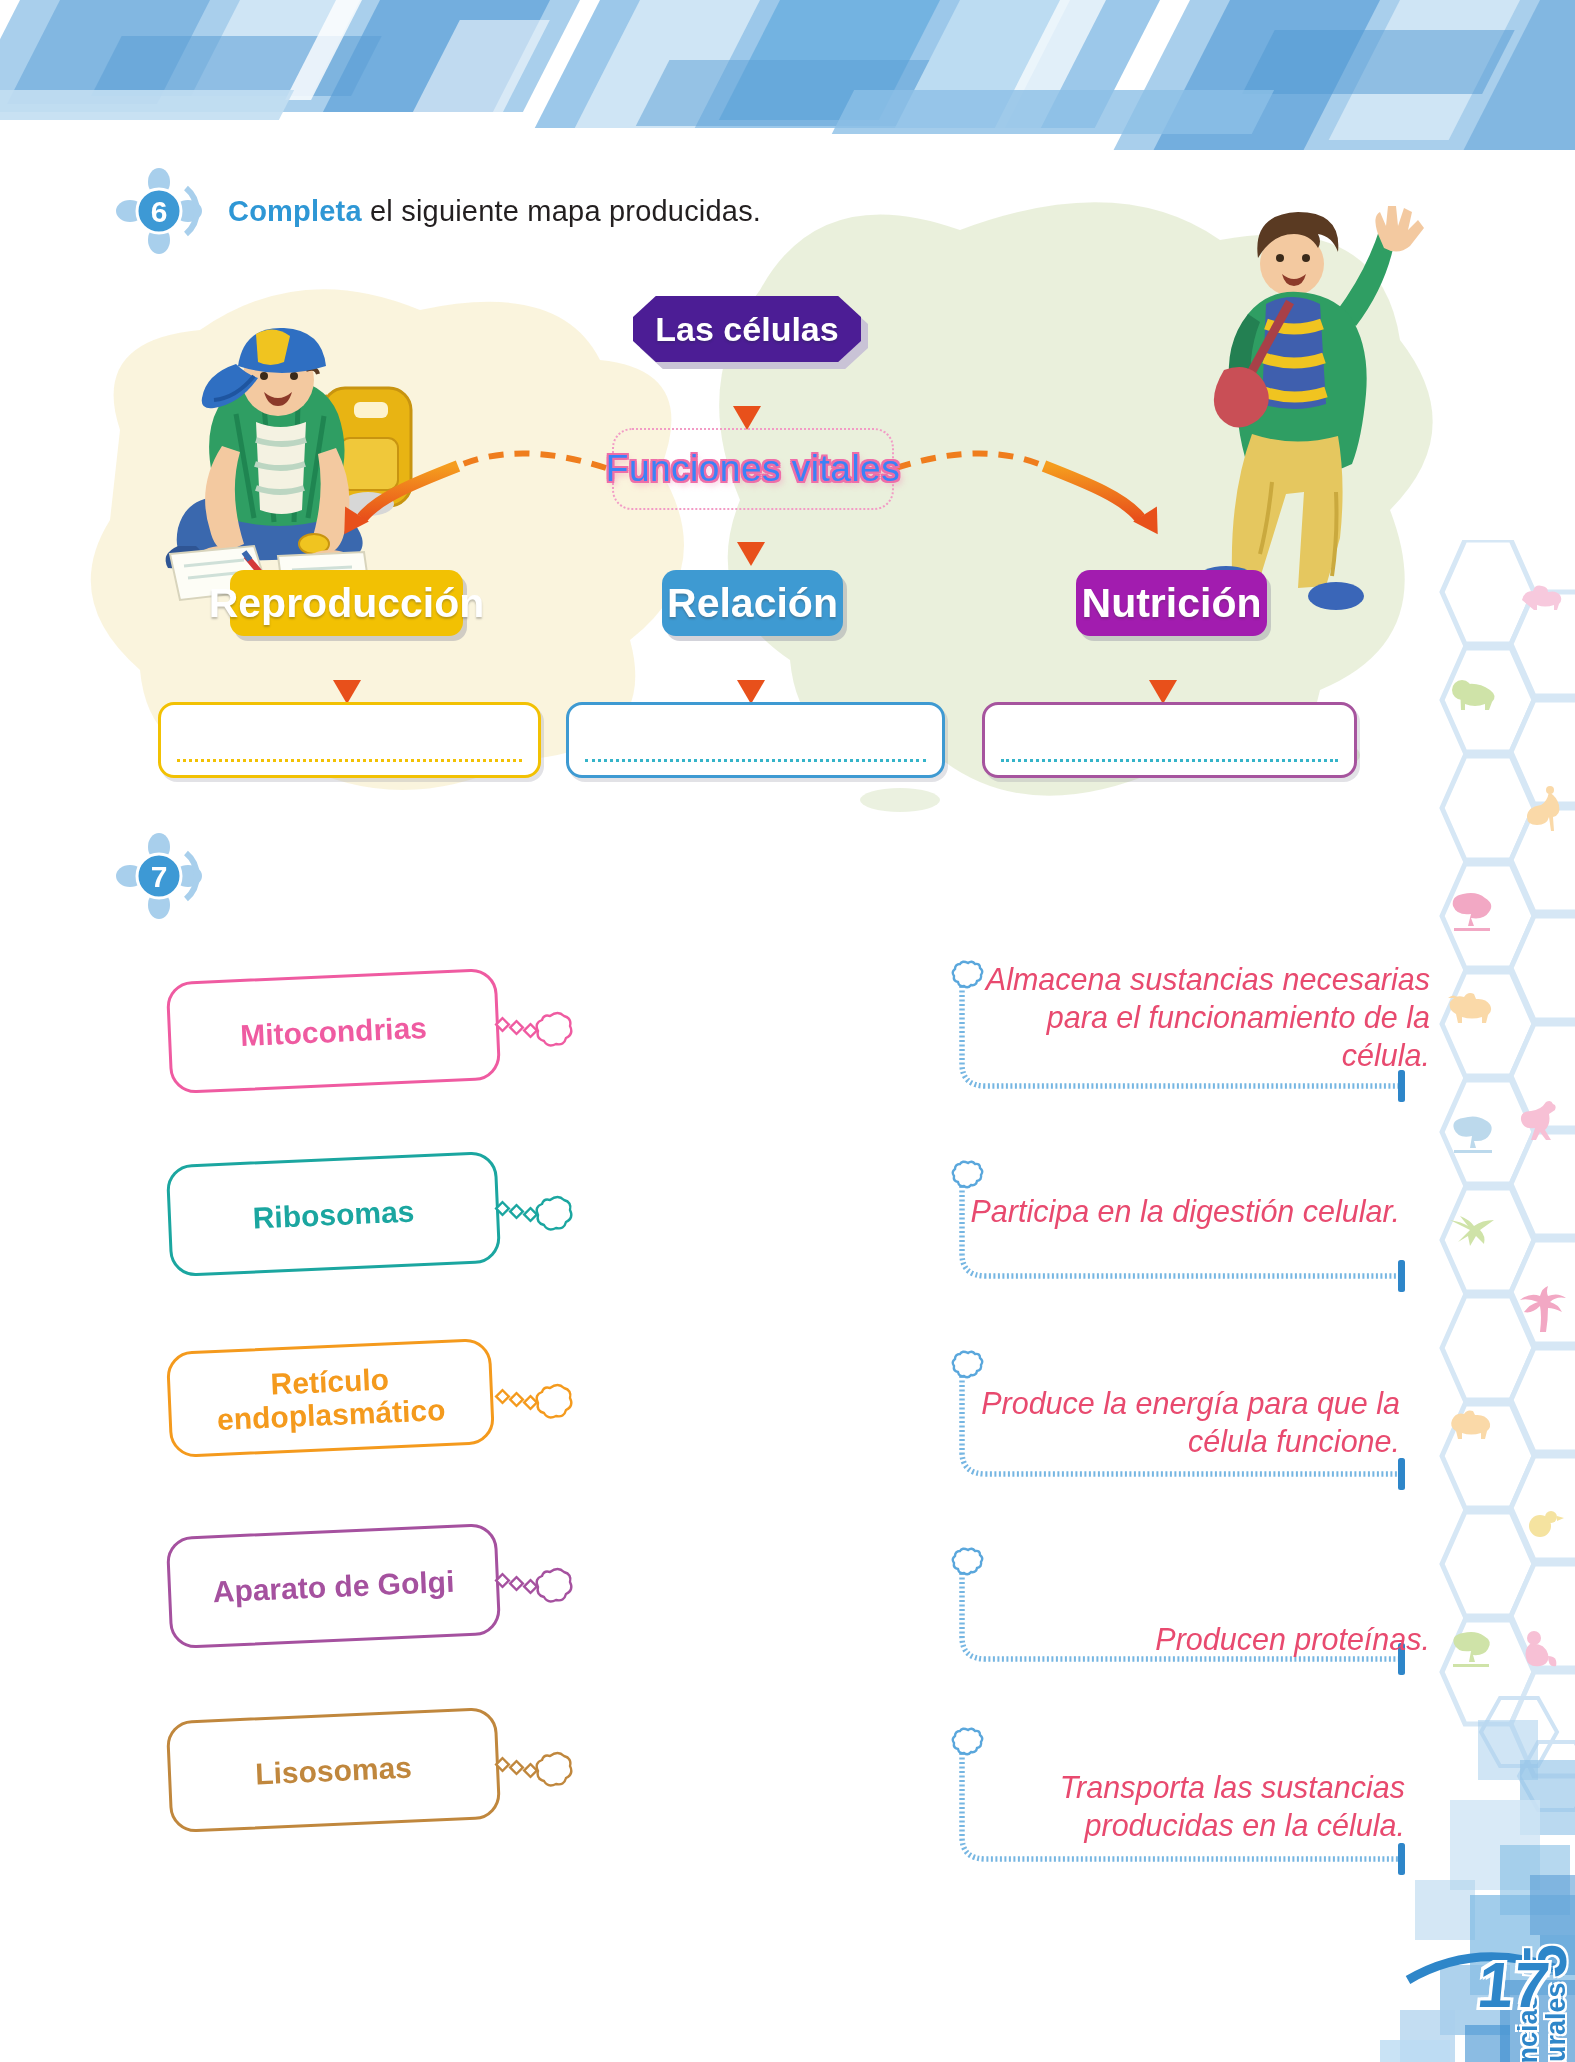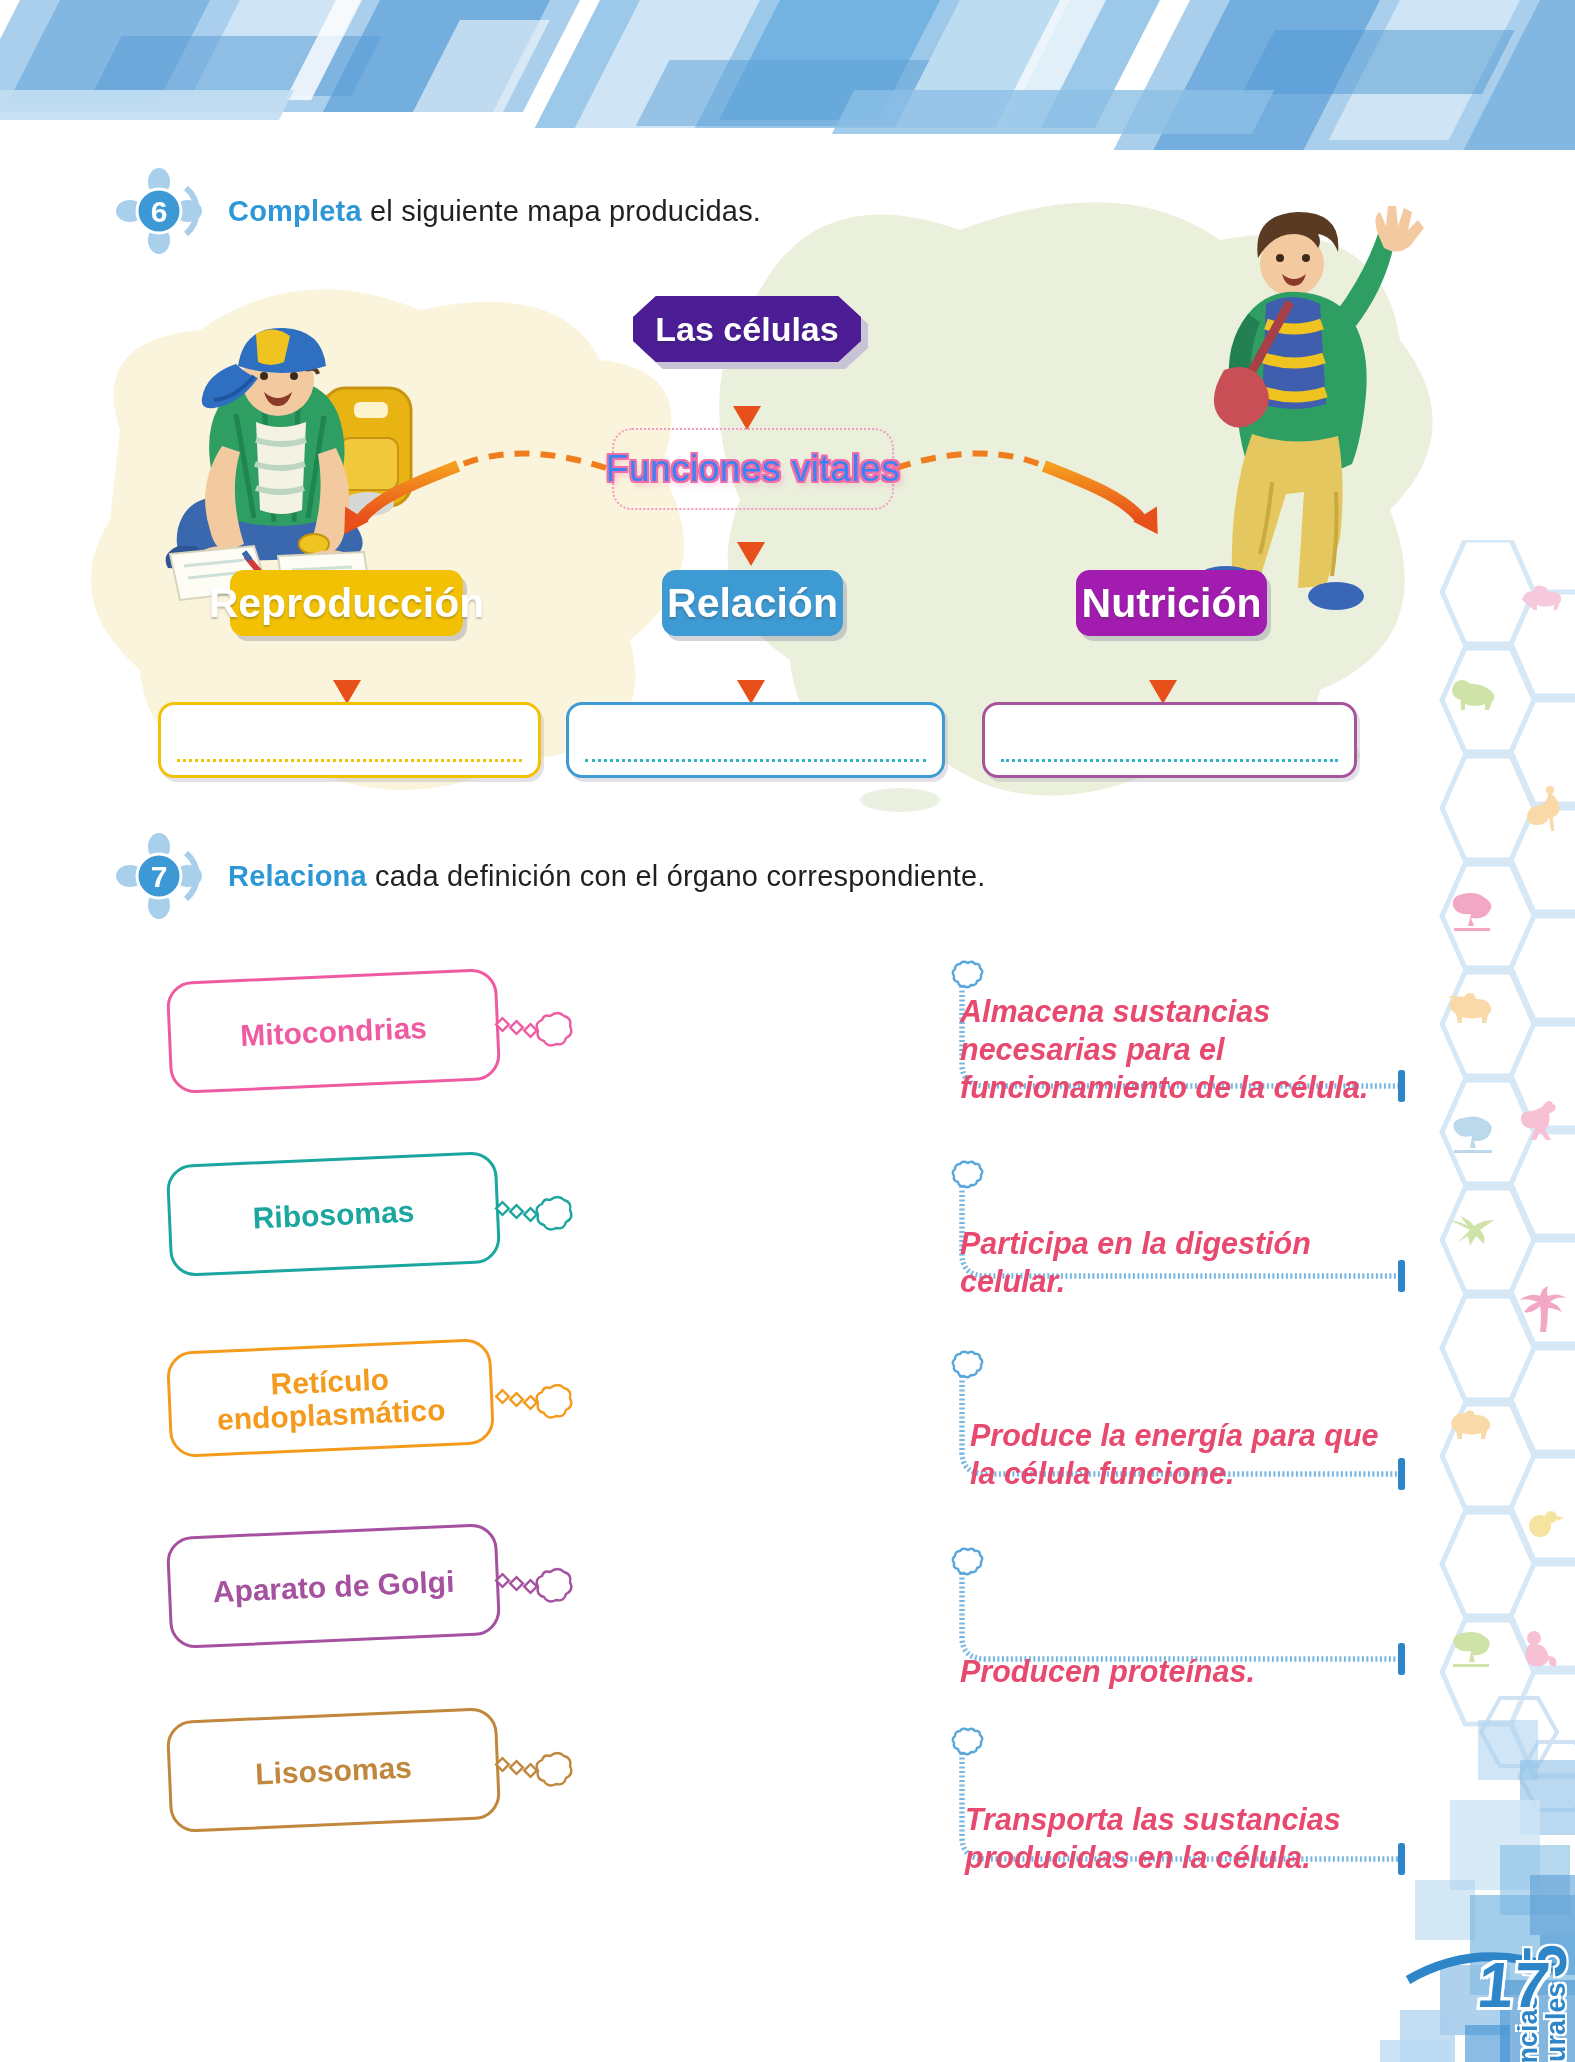--- a/index.html
+++ b/index.html
@@ -46,22 +46,22 @@
     box-shadow:3px 4px 0 rgba(150,150,165,.28);
   }
   .answer-box .dotline{position:absolute;left:16px;right:16px;bottom:13px;border-bottom:3px dotted;}
   
   .tag{
     position:absolute;left:168px;width:325px;height:106px;background:#fff;border-radius:26px;
     display:flex;align-items:center;justify-content:center;text-align:center;
     font-weight:bold;font-size:30px;transform:rotate(-2.5deg);line-height:1.1;
   }
   .def-text{
-    position:absolute;width:470px;text-align:left;font-style:italic;font-weight:bold;
-    color:#e84a6f;font-size:30.5px;line-height:1.25;margin-top:32px;
+    position:absolute;width:470px;text-align:right;font-style:italic;font-weight:normal;
+    color:#e84a6f;font-size:30.5px;line-height:1.25;
   }
   .connector{position:absolute;left:494px;width:84px;height:58px;}
   .bracket{position:absolute;left:938px;width:492px;}
   
   .brand{
     position:absolute;right:4px;bottom:118px;transform:rotate(-90deg);transform-origin:100% 100%;
     display:flex;align-items:flex-end;gap:4px;white-space:nowrap;
   }
   .brand .lines{display:flex;flex-direction:column;line-height:1.02;}
   .brand .lines span{
@@ -356,21 +356,20 @@
       <ellipse cx="43" cy="14" rx="11" ry="14" fill="#a8cfec"></ellipse>
       <ellipse cx="43" cy="72" rx="11" ry="14" fill="#a8cfec"></ellipse>
       <ellipse cx="14" cy="43" rx="14" ry="11" fill="#a8cfec"></ellipse>
       <ellipse cx="72" cy="43" rx="14" ry="11" fill="#a8cfec"></ellipse>
       <path d="M70 20 a30 30 0 0 1 0 46" fill="none" stroke="#a8cfec" stroke-width="6"></path>
       <circle cx="43" cy="43" r="22" fill="#3d99d5"></circle>
       <circle cx="43" cy="43" r="22" fill="none" stroke="#ffffff" stroke-width="3"></circle>
       <text x="43" y="54" text-anchor="middle" font-size="30" font-weight="bold" fill="#ffffff" font-family="Liberation Sans, DejaVu Sans, sans-serif">7</text>
     </svg>
   </div>
-  <div class="instr"><span class="bold-blue">Relaciona</span><span> cada definición con el órgano correspondiente.</span></div>
 </div>
 
 <div class="tag" style="top:975px;border:3px solid #ef5ba1;color:#ef5ba1;">Mitocondrias</div>
 <div class="tag" style="top:1158px;border:3px solid #1ba6a0;color:#1ba6a0;">Ribosomas</div>
 <div class="tag" style="top:1345px;border:3px solid #f49a1d;color:#f49a1d;padding:0 20px;box-sizing:border-box;">Retículo endoplasmático</div>
 <div class="tag" style="top:1530px;border:3px solid #a5519f;color:#a5519f;">Aparato de Golgi</div>
 <div class="tag" style="top:1714px;border:3px solid #c0873d;color:#c0873d;">Lisosomas</div>
 
 <svg class="connector" style="top:998px;" viewBox="0 0 84 58">
   <g stroke="#ef5ba1" stroke-width="2.4" fill="#fff">

